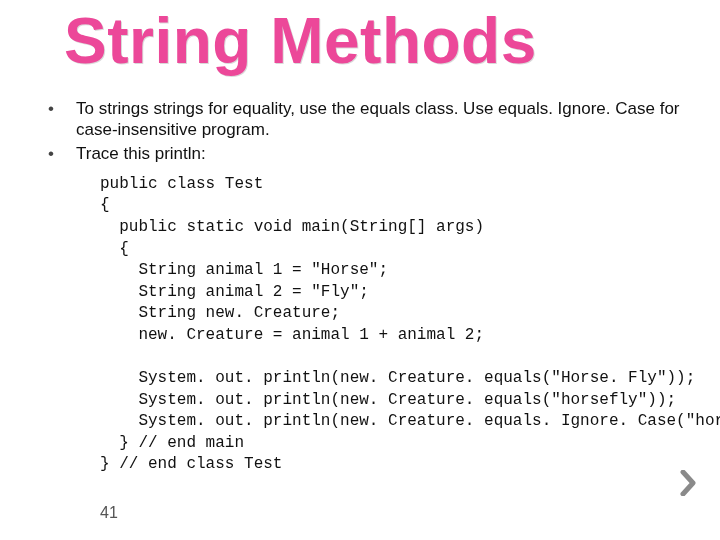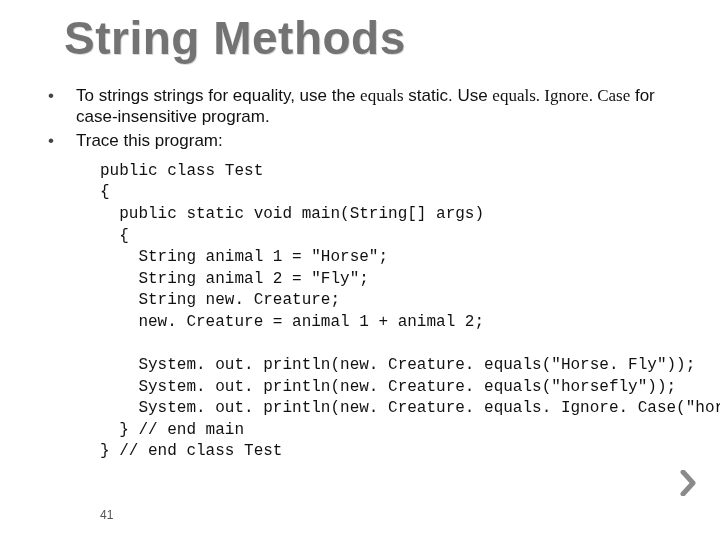--- a/index.html
+++ b/index.html
@@ -5,58 +5,58 @@
   * { margin: 0; padding: 0; box-sizing: border-box; }
   body {
     width: 720px;
     height: 540px;
     background: #fff;
     font-family: Arial, Helvetica, sans-serif;
     position: relative;
     overflow: hidden;
   }
   .title {
-    font-size: 46px;
+    font-size: 64px;
     font-weight: 800;
-    color: #737373;
-    margin: 11px 0 20px 64px;
+    color: #ec4899;
+    margin: 4px 0 20px 64px;
     letter-spacing: 0.5px;
     text-shadow: 1px 1px 0 rgba(0,0,0,0.15);
   }
   .bullets {
     margin-left: 48px;
     margin-right: 36px;
   }
   .bullet-row {
     display: flex;
     margin-bottom: 2px;
     font-size: 17px;
     line-height: 1.25;
     color: #111;
   }
   .bullet-marker {
     width: 28px;
     flex: 0 0 28px;
     color: #444;
   }
   .bullet-text { flex: 1; }
-  .mono { font-family: Liberation Serif, serif; text-align: right; }
+  .mono { font-family: Liberation Sans, sans-serif; text-align: right; }
   .code-block {
     font-family: "Courier New", Courier, monospace;
     font-size: 16px;
     line-height: 1.35;
     white-space: pre;
     margin: 10px 0 0 100px;
     color: #111;
   }
   .page-number {
     position: absolute;
     left: 100px;
     bottom: 18px;
-    font-size: 12px;
+    font-size: 16px;
     color: #555;
   }
   .chevron {
     position: absolute;
     right: 22px;
     bottom: 44px;
     width: 18px;
     height: 26px;
     color: #8a8a8a;
   }
@@ -64,26 +64,26 @@
 </style>
 </head>
 <body>
 
 <h1 class="title">String Methods</h1>
 
 <div class="bullets">
   <div class="bullet-row">
     <div class="bullet-marker">•</div>
     <div class="bullet-text">
-      <span>To strings strings for equality, use the </span><span class="mono">equals</span><span> static. Use </span><span class="mono">equals. Ignore. Case</span><span> for case-insensitive program.</span>
+      <span>To strings strings for equality, use the </span><span class="mono">equals</span><span> class. Use </span><span class="mono">equals. Ignore. Case</span><span> for case-insensitive program.</span>
     </div>
   </div>
   <div class="bullet-row">
     <div class="bullet-marker">•</div>
-    <div class="bullet-text">Trace this program:</div>
+    <div class="bullet-text">Trace this println:</div>
   </div>
 </div>
 
 <div class="code-block">public class Test
 {
   public static void main(String[] args)
   {
     String animal 1 = "Horse";
     String animal 2 = "Fly";
     String new. Creature;

